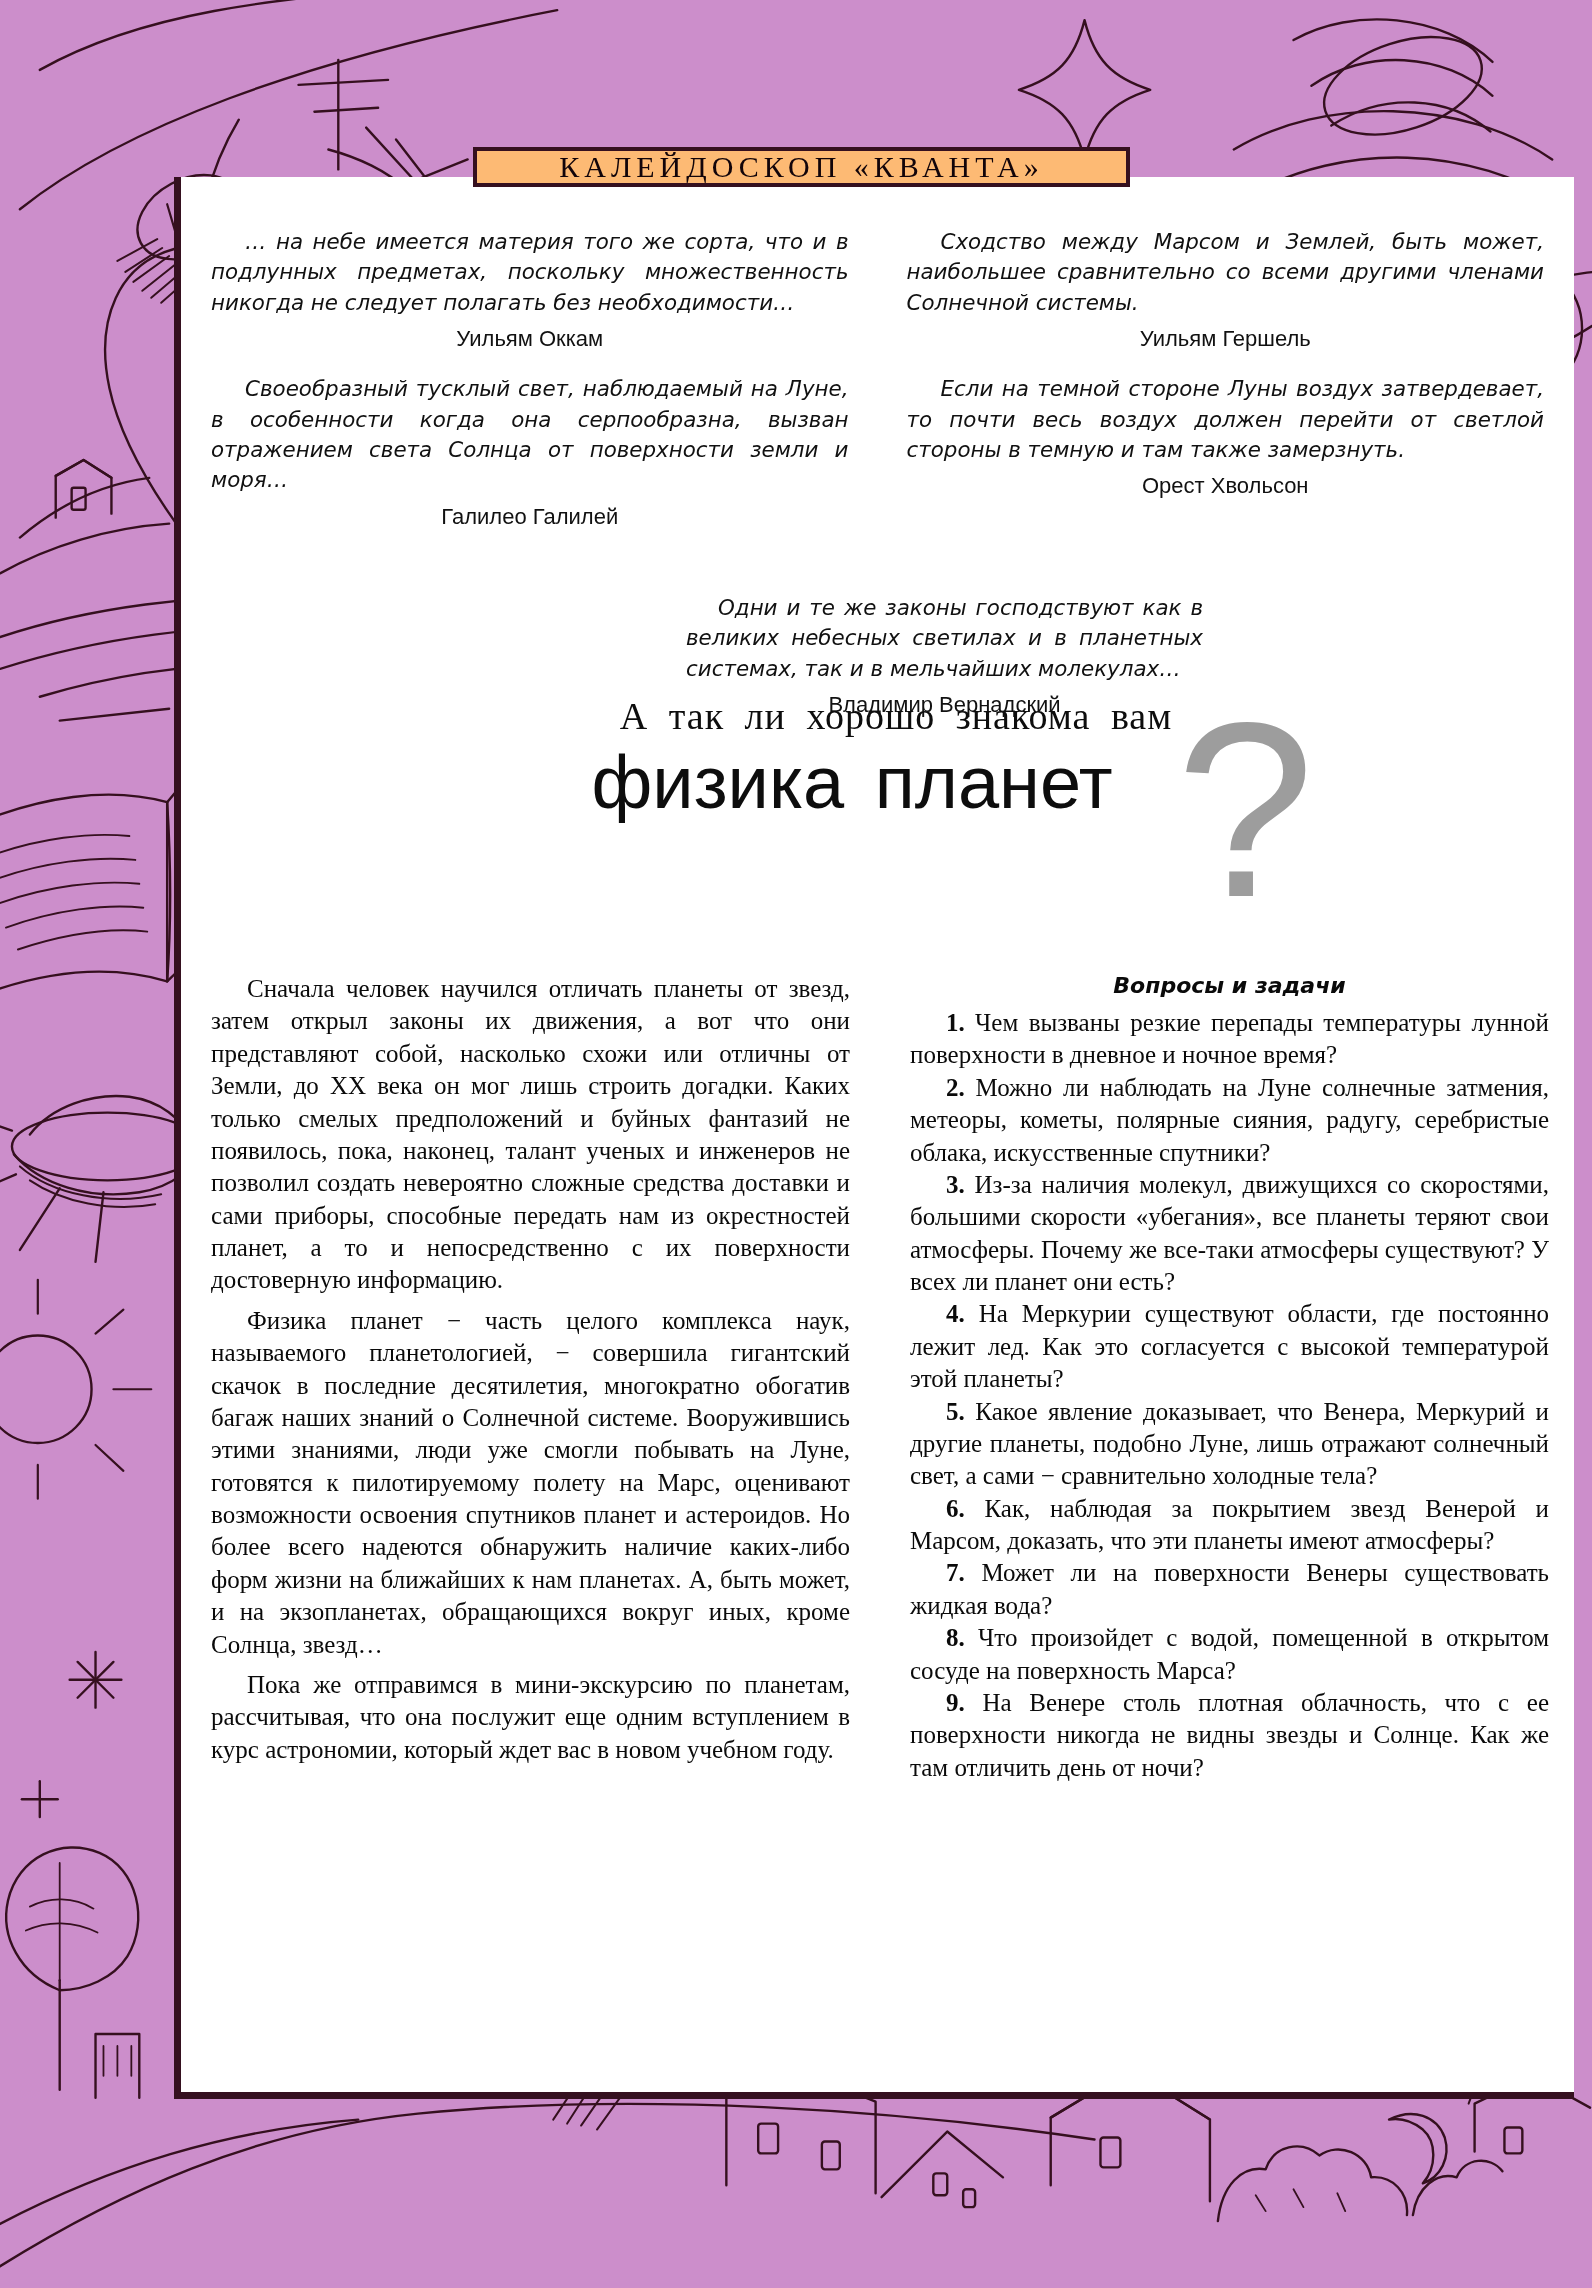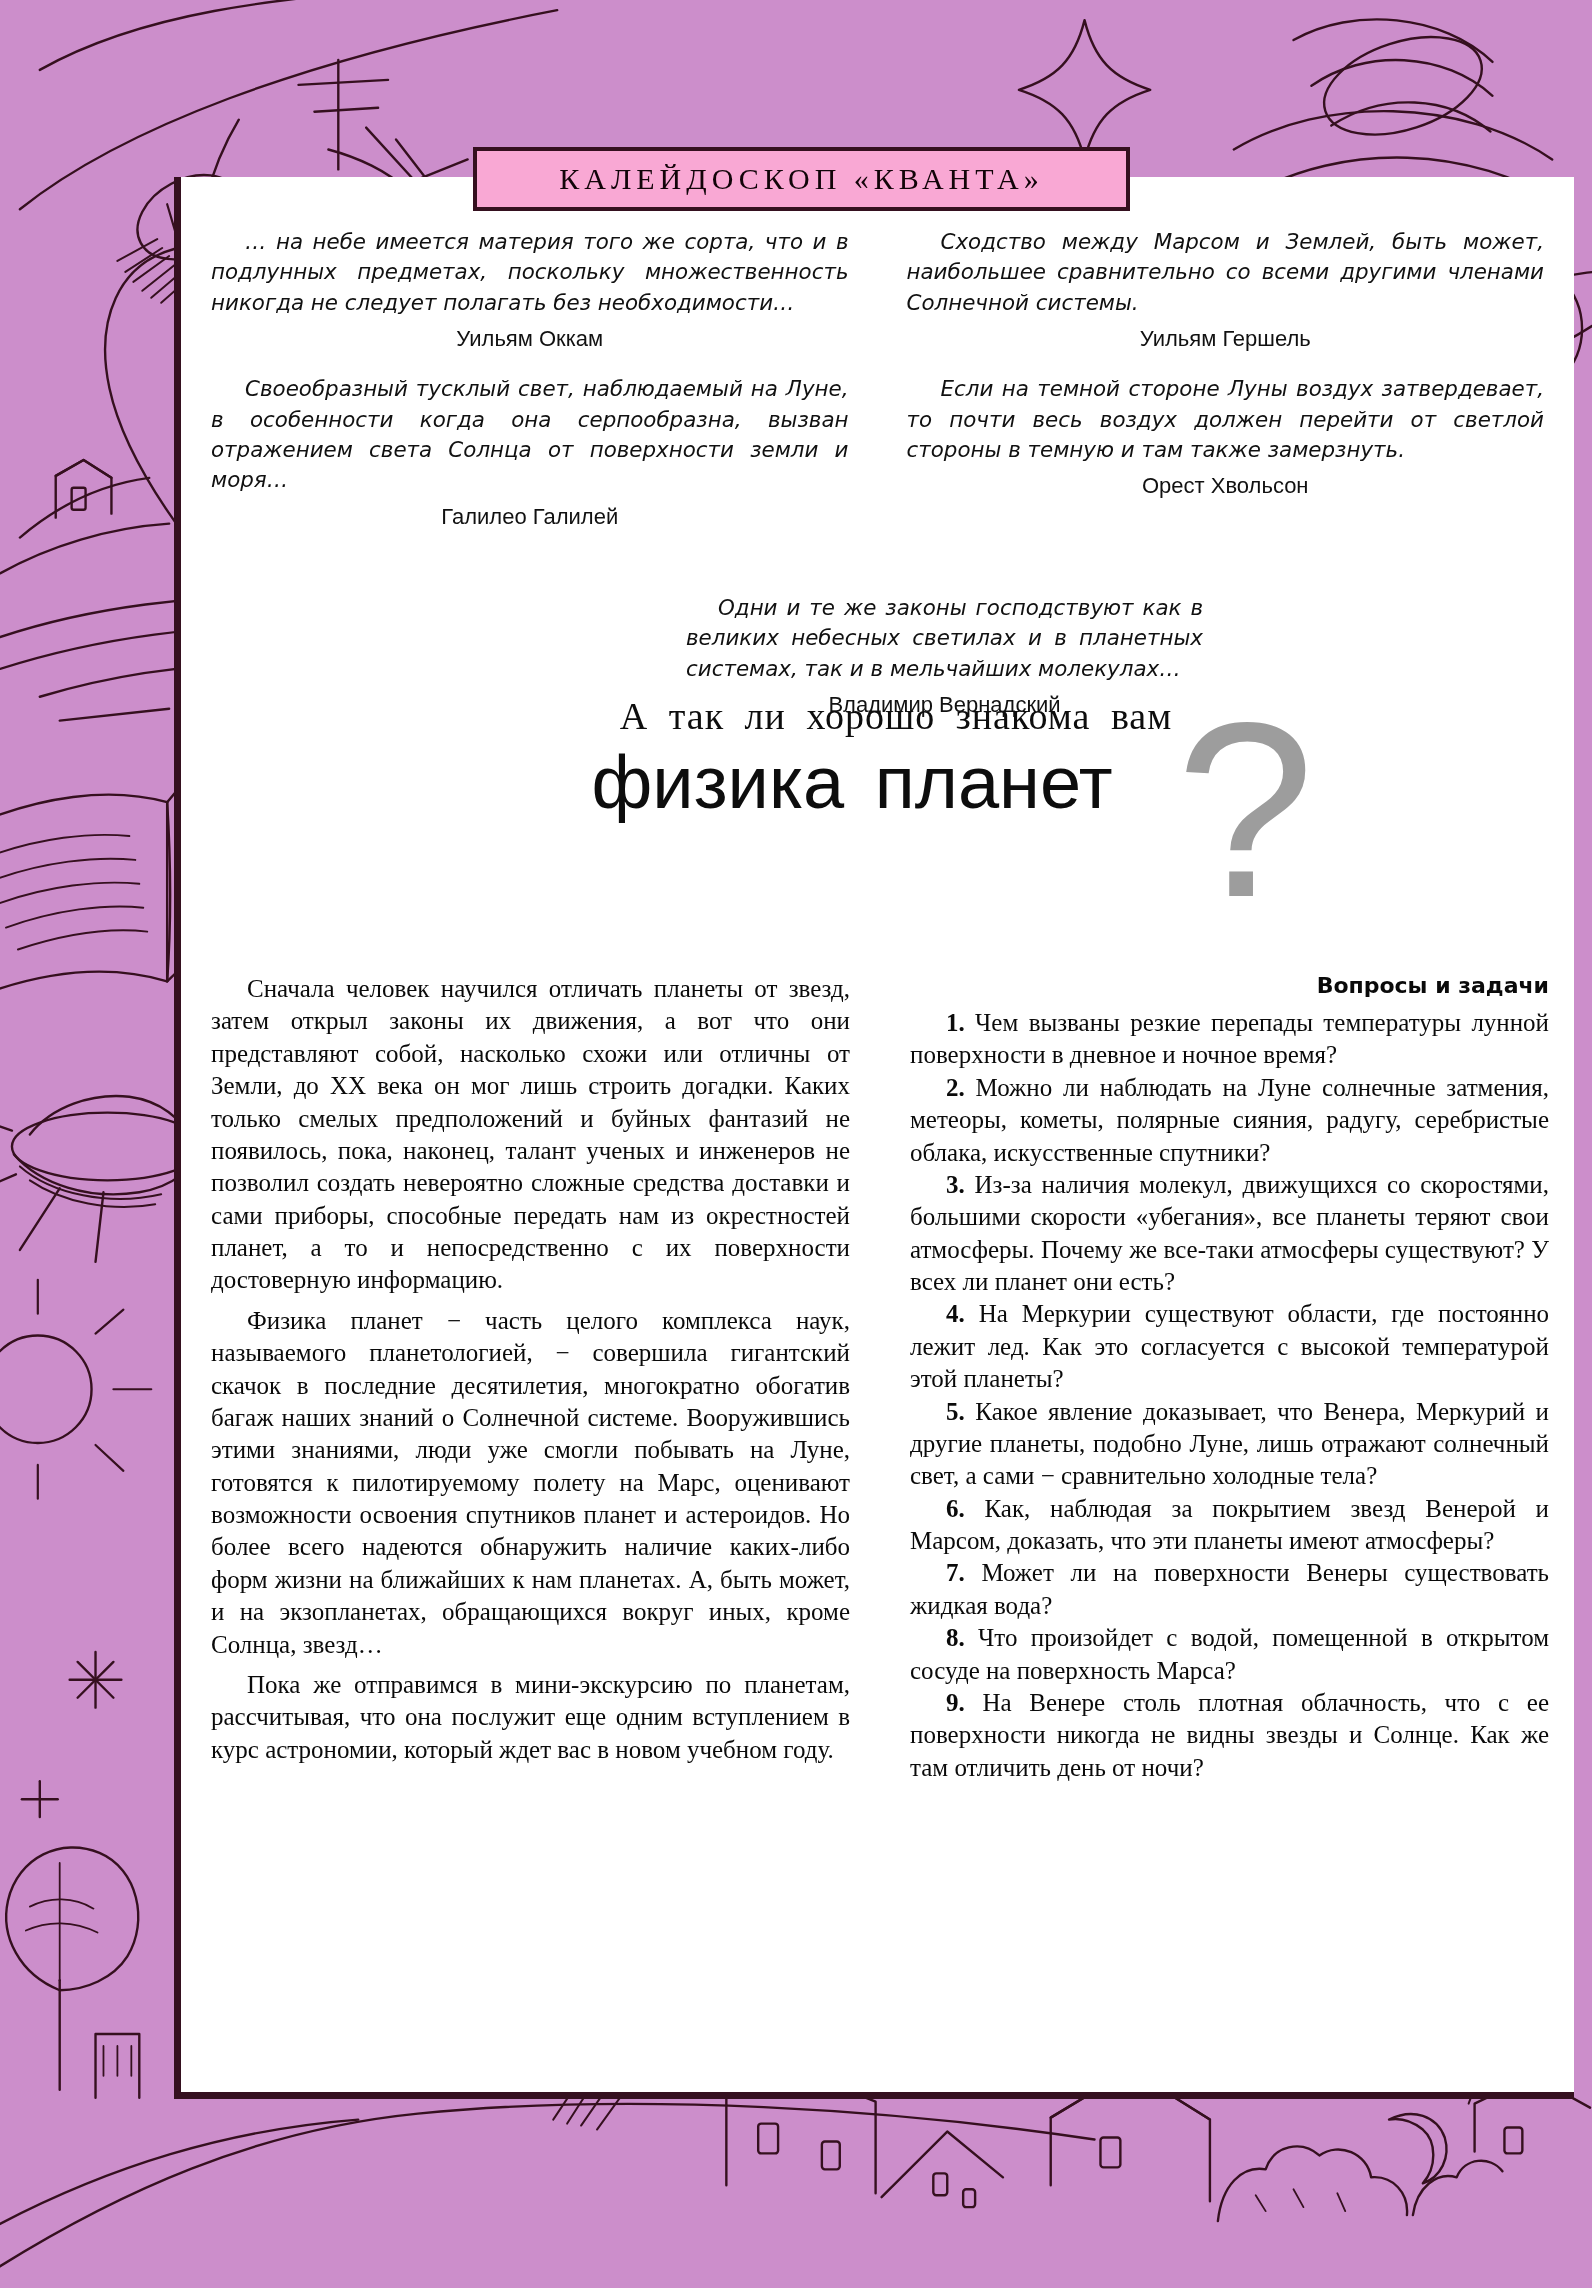--- a/index.html
+++ b/index.html
@@ -41,22 +41,22 @@
     border-bottom: 7px solid #35101f;
     box-sizing: border-box;
   }
 
   
   #banner {
     position: absolute;
     left: 473px;
     top: 147px;
     width: 657px;
-    height: 64px;
-    background: #f9a8d4;
+    height: 40px;
+    background: #fdba74;
     border: 4px solid #35101f;
     box-sizing: border-box;
     display: flex;
     align-items: center;
     justify-content: center;
     z-index: 5;
   }
   #banner .banner-text {
     font-family: "Liberation Serif", serif;
     font-size: 30px;
@@ -166,23 +166,24 @@
     text-indent: 36px;
     margin: 0;
     hyphens: auto;
   }
   .body-p + .body-p { margin-top: 8px; }
 
   #questions-heading {
     font-family: "DejaVu Sans", sans-serif;
     font-weight: bold;
     font-size: 22px;
-    text-align: right;
+    text-align: center;
     color: #0a0a0a;
     margin: 0 0 9px 0;
+    font-style: italic;
   }
   .q-item {
     font-family: "Liberation Serif", serif;
     font-size: 25px;
     line-height: 1.295;
     color: #0a0a0a;
     text-align: justify;
     text-indent: 36px;
     margin: 0;
     hyphens: auto;

